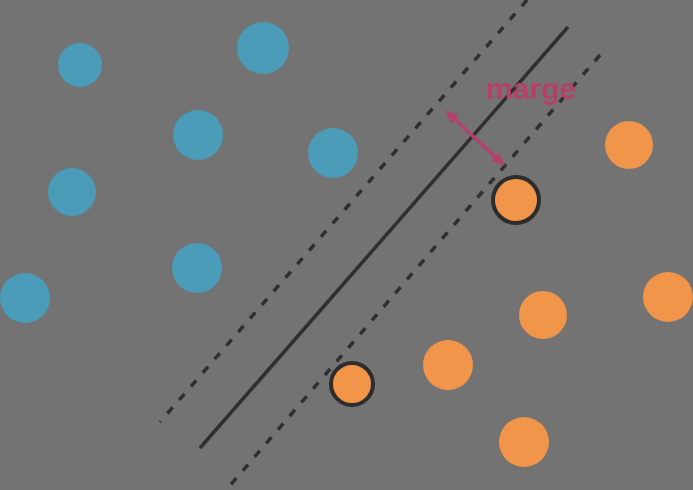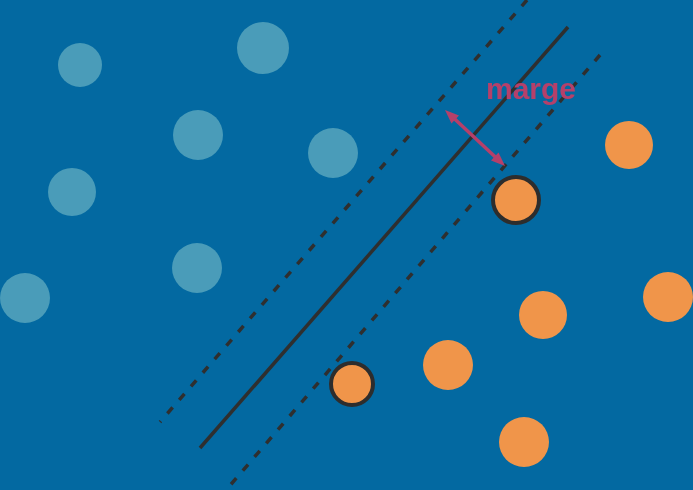--- a/index.html
+++ b/index.html
@@ -8,21 +8,21 @@
     background: #ffffff;
     width: 693px;
     height: 490px;
     overflow: hidden;
     font-family: "Liberation Sans", sans-serif;
   }
   .stage {
     position: relative;
     width: 693px;
     height: 490px;
-    background: #0369a1;
+    background: #737373;
   }
   svg { display: block; }
   .margin-label {
     font-family: "Liberation Sans", "DejaVu Sans", sans-serif;
     font-weight: 700;
     font-size: 30px;
   }
 </style>
 </head>
 <body>

